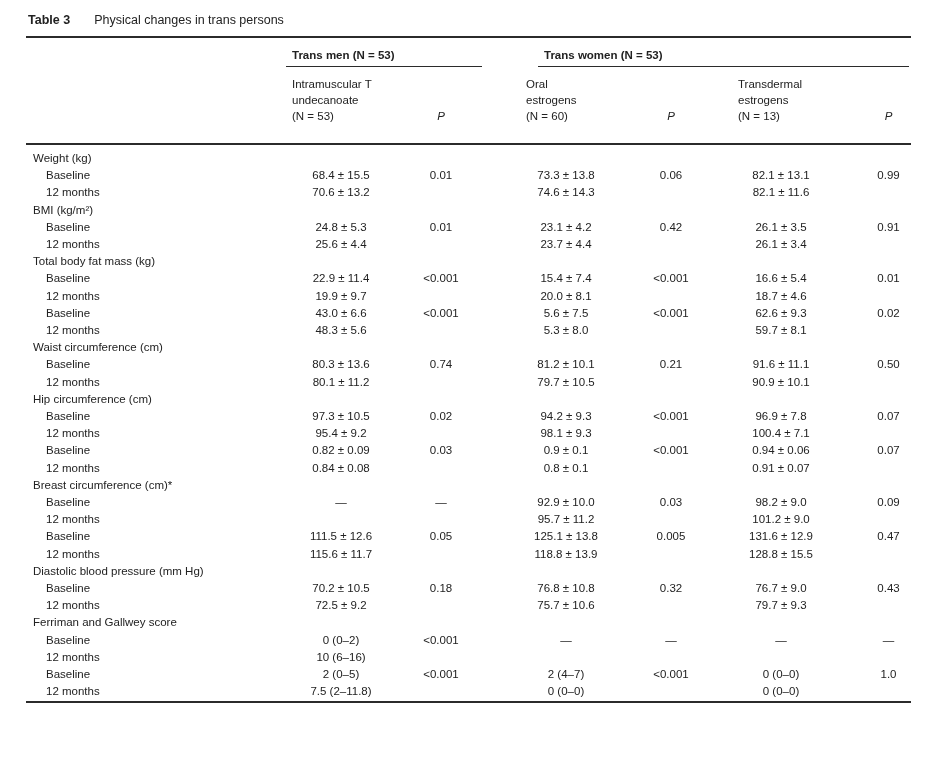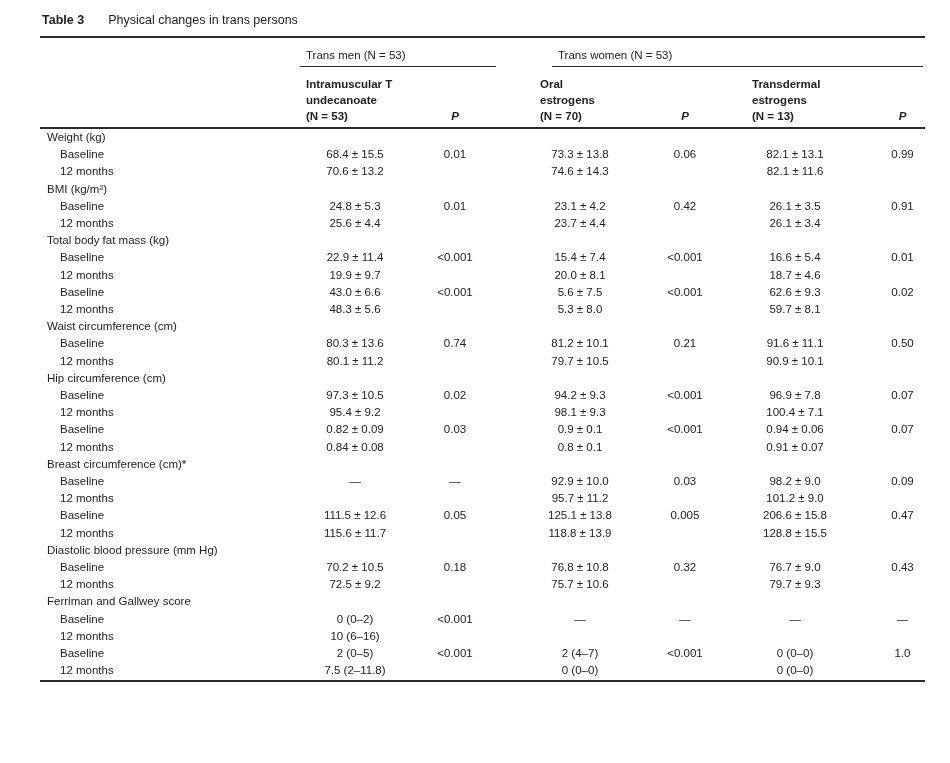--- a/index.html
+++ b/index.html
@@ -4,21 +4,21 @@
 <style>
   * { margin: 0; padding: 0; box-sizing: border-box; }
   html, body { background: #ffffff; }
   body {
     width: 950px; height: 763px;
     font-family: "Liberation Sans", "DejaVu Sans", sans-serif;
     color: #222222;
     position: relative;
     overflow: hidden;
   }
-  .sheet { position: absolute; left: 40px; top: 10px; width: 885px; }
+  .sheet { position: absolute; left: 26px; top: 10px; width: 885px; }
 
   
   .title-row {
     padding: 2px 0 7px 2px;
     border-bottom: 2.5px solid #2b2b2b;
     font-size: 12.5px;
     line-height: 17px;
     white-space: nowrap;
   }
   .title-label { font-weight: bold; margin-right: 24px; }
@@ -29,50 +29,49 @@
   col.c-im    { width: 110px; }
   col.c-p1    { width: 90px;  }
   col.c-oral  { width: 160px; }
   col.c-p2    { width: 50px;  }
   col.c-td    { width: 170px; }
   col.c-p3    { width: 45px;  }
 
   td { font-size: 11.5px; line-height: 17.2px; vertical-align: bottom; }
 
   
-  tr.group-row td { padding-top: 9px; }
+  tr.group-row td { padding-top: 9px; font-weight: bold; }
   .group-head {
     font-size: 11.5px; line-height: 16px;
     padding: 0 4px 3px 6px;
     border-bottom: 1.5px solid #2b2b2b;
     margin-right: 4px;
     white-space: nowrap;
   }
   .group-head.gap-left { margin-left: 52px; margin-right: 2px; }
 
   
   tr.subhead-row td {
     vertical-align: bottom;
     padding-top: 9px;
-    padding-bottom: 3px;
+    padding-bottom: 19px;
     border-bottom: 2.2px solid #2b2b2b;
     font-size: 11.5px;
     line-height: 16px;
-    font-weight: bold;
   }
   td.colhead { white-space: pre-line; text-align: left; padding-left: 6px; }
   td.colhead.ind-oral { padding-left: 40px; }
   td.colhead.ind-td   { padding-left: 42px; }
   td.phead { font-style: italic; text-align: center; }
 
   
   td.section-label { padding-left: 7px; padding-top: 0; }
   td.row-label     { padding-left: 20px; }
   td.val           { text-align: center; white-space: nowrap; }
-  tr.body-first td { }
+  tr.body-first td { padding-top: 5px; }
 </style>
 </head>
 <body>
 
 <div class="sheet">
   <div class="title-row">
     <span class="title-label">Table 3</span><span>Physical changes in trans persons</span>
   </div>
 
   <table>
@@ -96,21 +95,21 @@
         </td>
       </tr>
       <tr class="subhead-row">
         <td></td>
         <td class="colhead">Intramuscular T
 undecanoate
 (N = 53)</td>
         <td class="phead">P</td>
         <td class="colhead ind-oral">Oral
 estrogens
-(N = 70)</td>
+(N = 60)</td>
         <td class="phead">P</td>
         <td class="colhead ind-td">Transdermal
 estrogens
 (N = 13)</td>
         <td class="phead">P</td>
       </tr>
     </tbody>
     <tbody>
         <tr class="body-first">
           <td colspan="7" class="section-label">Weight (kg)</td>
@@ -273,21 +272,21 @@
           <td class="val"></td>
           <td class="val">101.2 ± 9.0</td>
           <td class="val"></td>
         </tr>
         <tr>
           <td class="row-label">Baseline</td>
           <td class="val">111.5 ± 12.6</td>
           <td class="val">0.05</td>
           <td class="val">125.1 ± 13.8</td>
           <td class="val">0.005</td>
-          <td class="val">206.6 ± 15.8</td>
+          <td class="val">131.6 ± 12.9</td>
           <td class="val">0.47</td>
         </tr>
         <tr>
           <td class="row-label">12 months</td>
           <td class="val">115.6 ± 11.7</td>
           <td class="val"></td>
           <td class="val">118.8 ± 13.9</td>
           <td class="val"></td>
           <td class="val">128.8 ± 15.5</td>
           <td class="val"></td>

